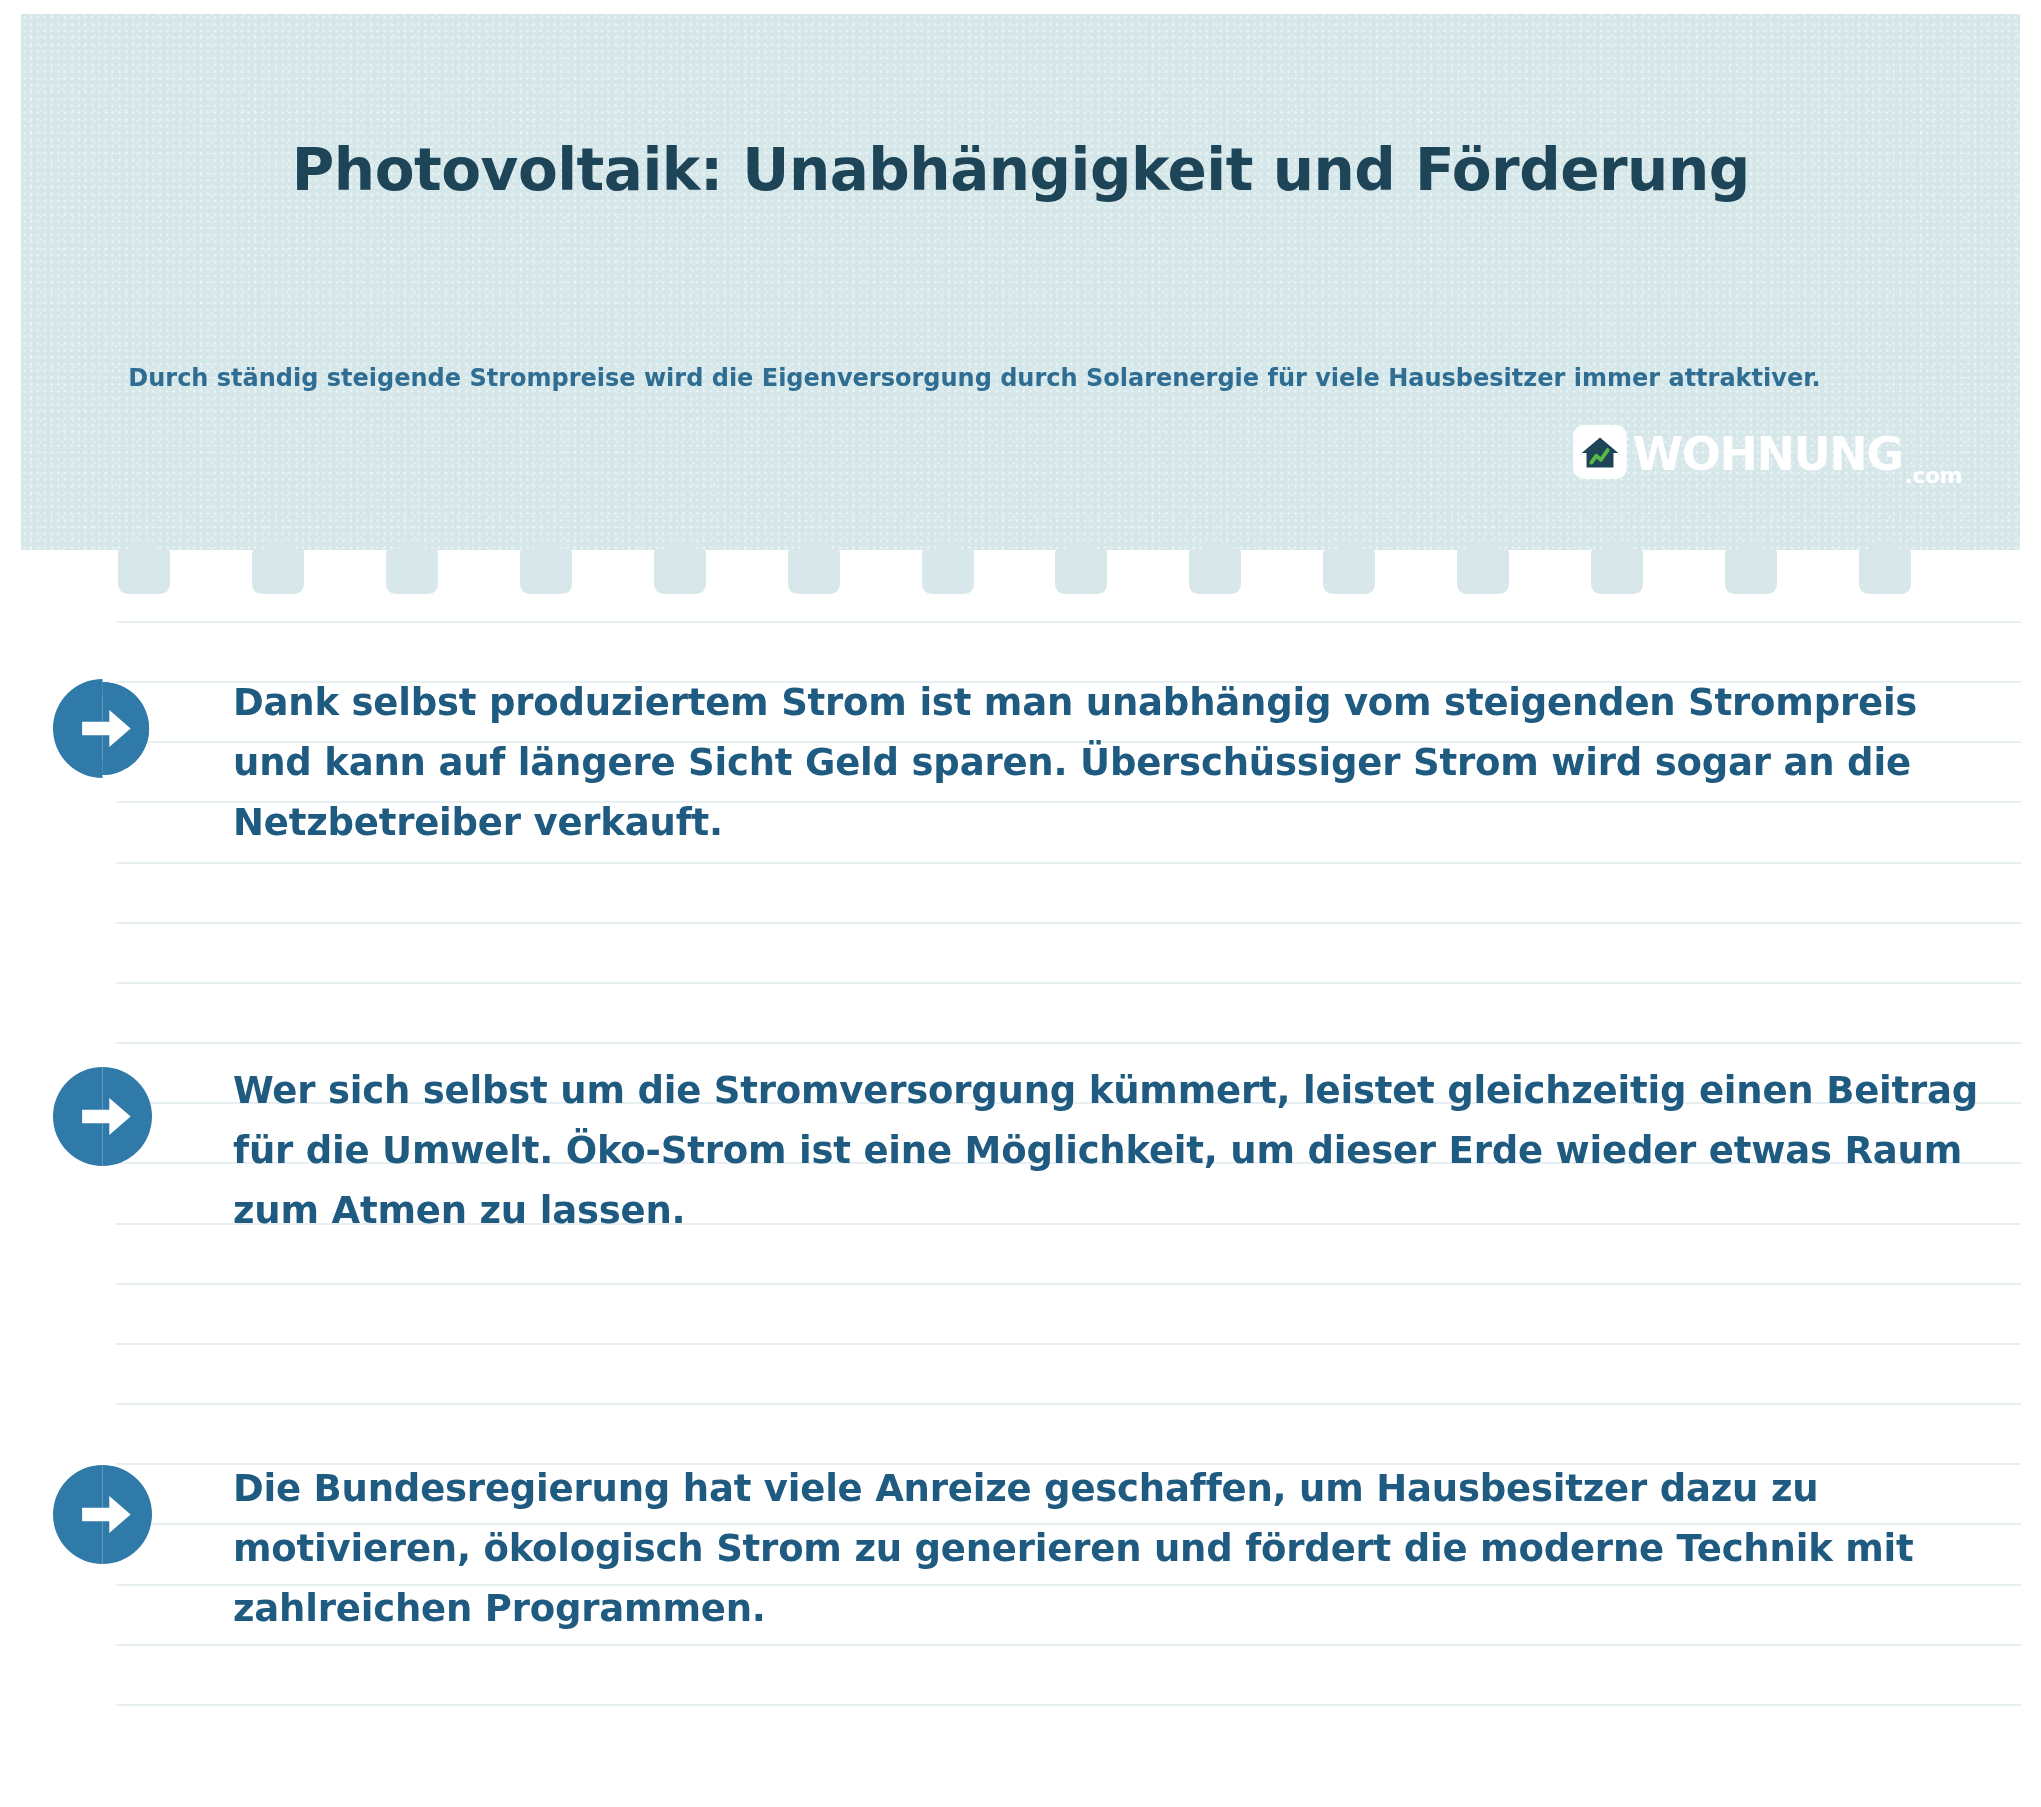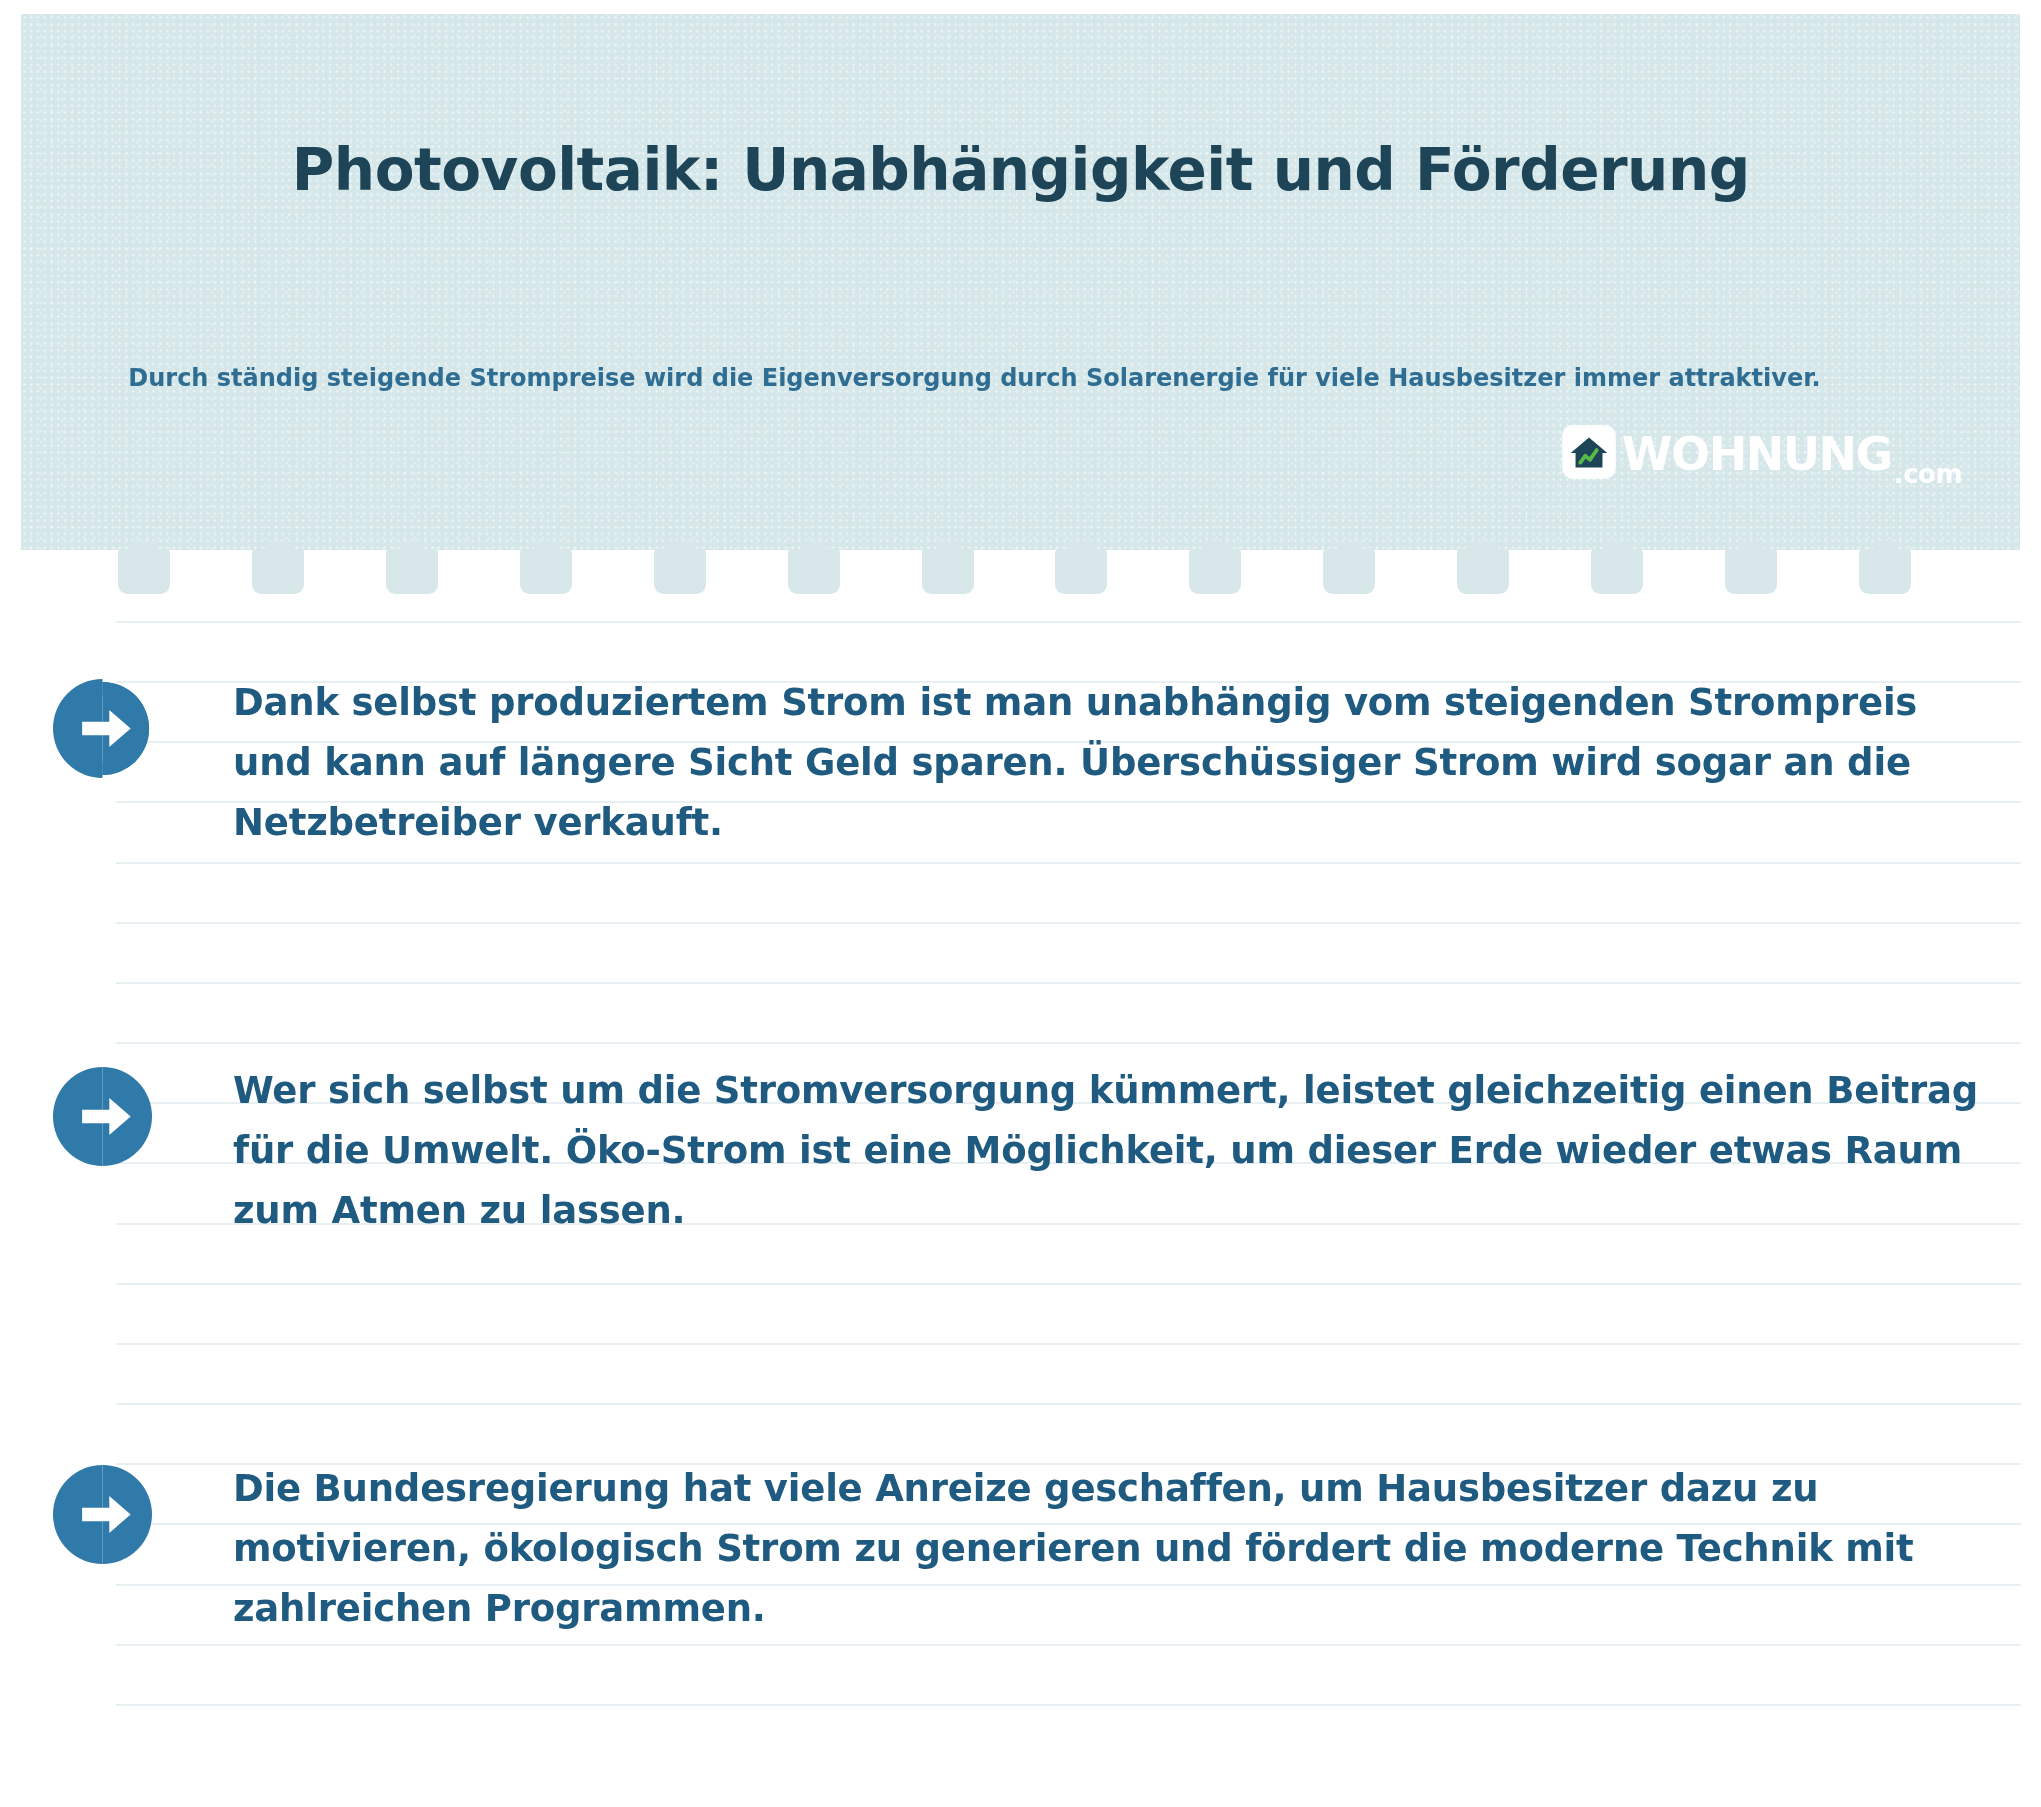--- a/index.html
+++ b/index.html
@@ -96,21 +96,21 @@
     font-weight: bold;
     font-size: 46px;
     letter-spacing: -1.5px;
     line-height: 1;
     text-shadow: 0 0 1px rgba(0,0,0,0.06);
   }
   .logo-tld {
     color: #ffffff;
     font-family: "DejaVu Sans", sans-serif;
     font-weight: bold;
-    font-size: 26px;
+    font-size: 22px;
     letter-spacing: -0.5px;
     line-height: 1;
     position: relative;
     top: 9.7px;
     margin-left: -5.8px;
   }
 
   
   .perf {
     position: absolute;

